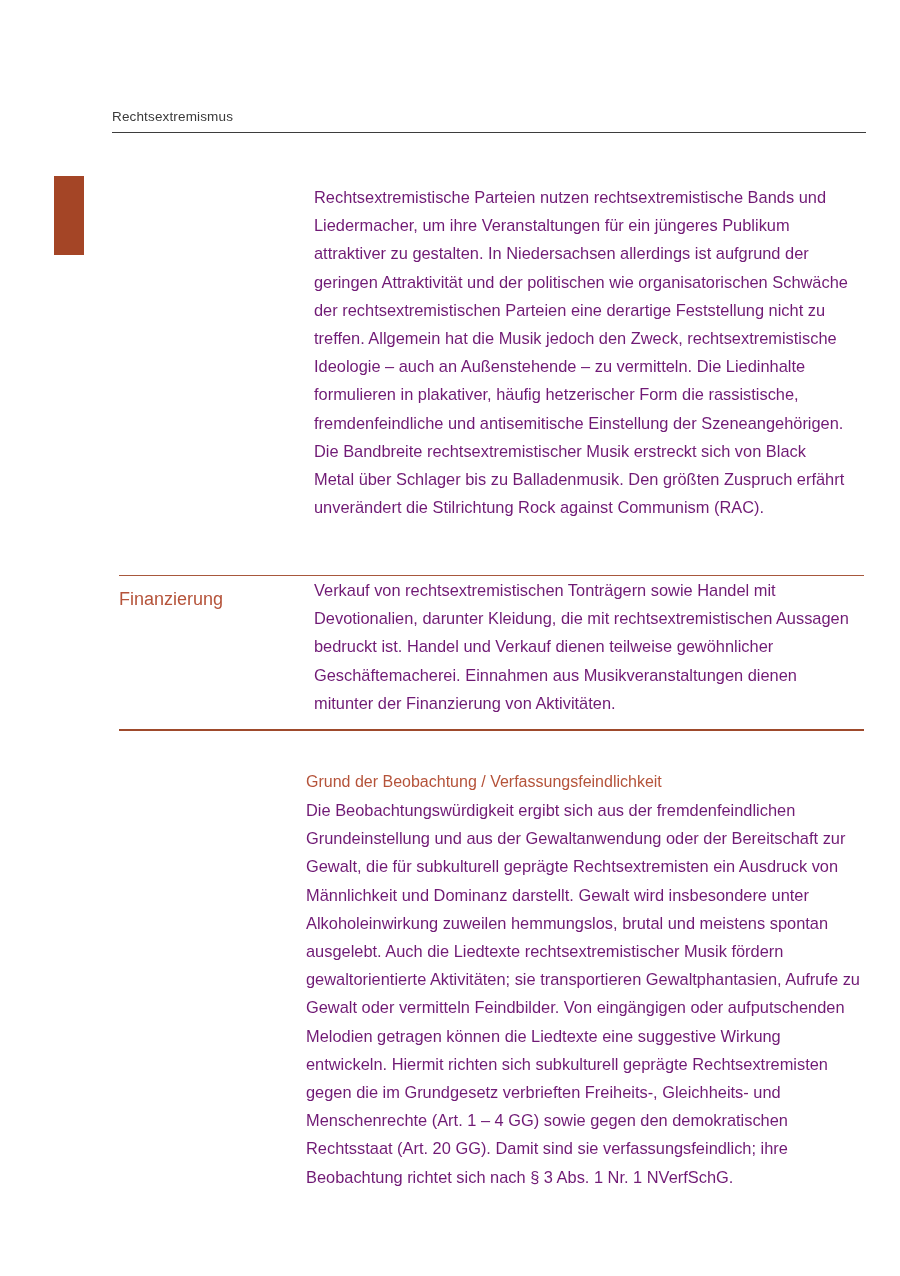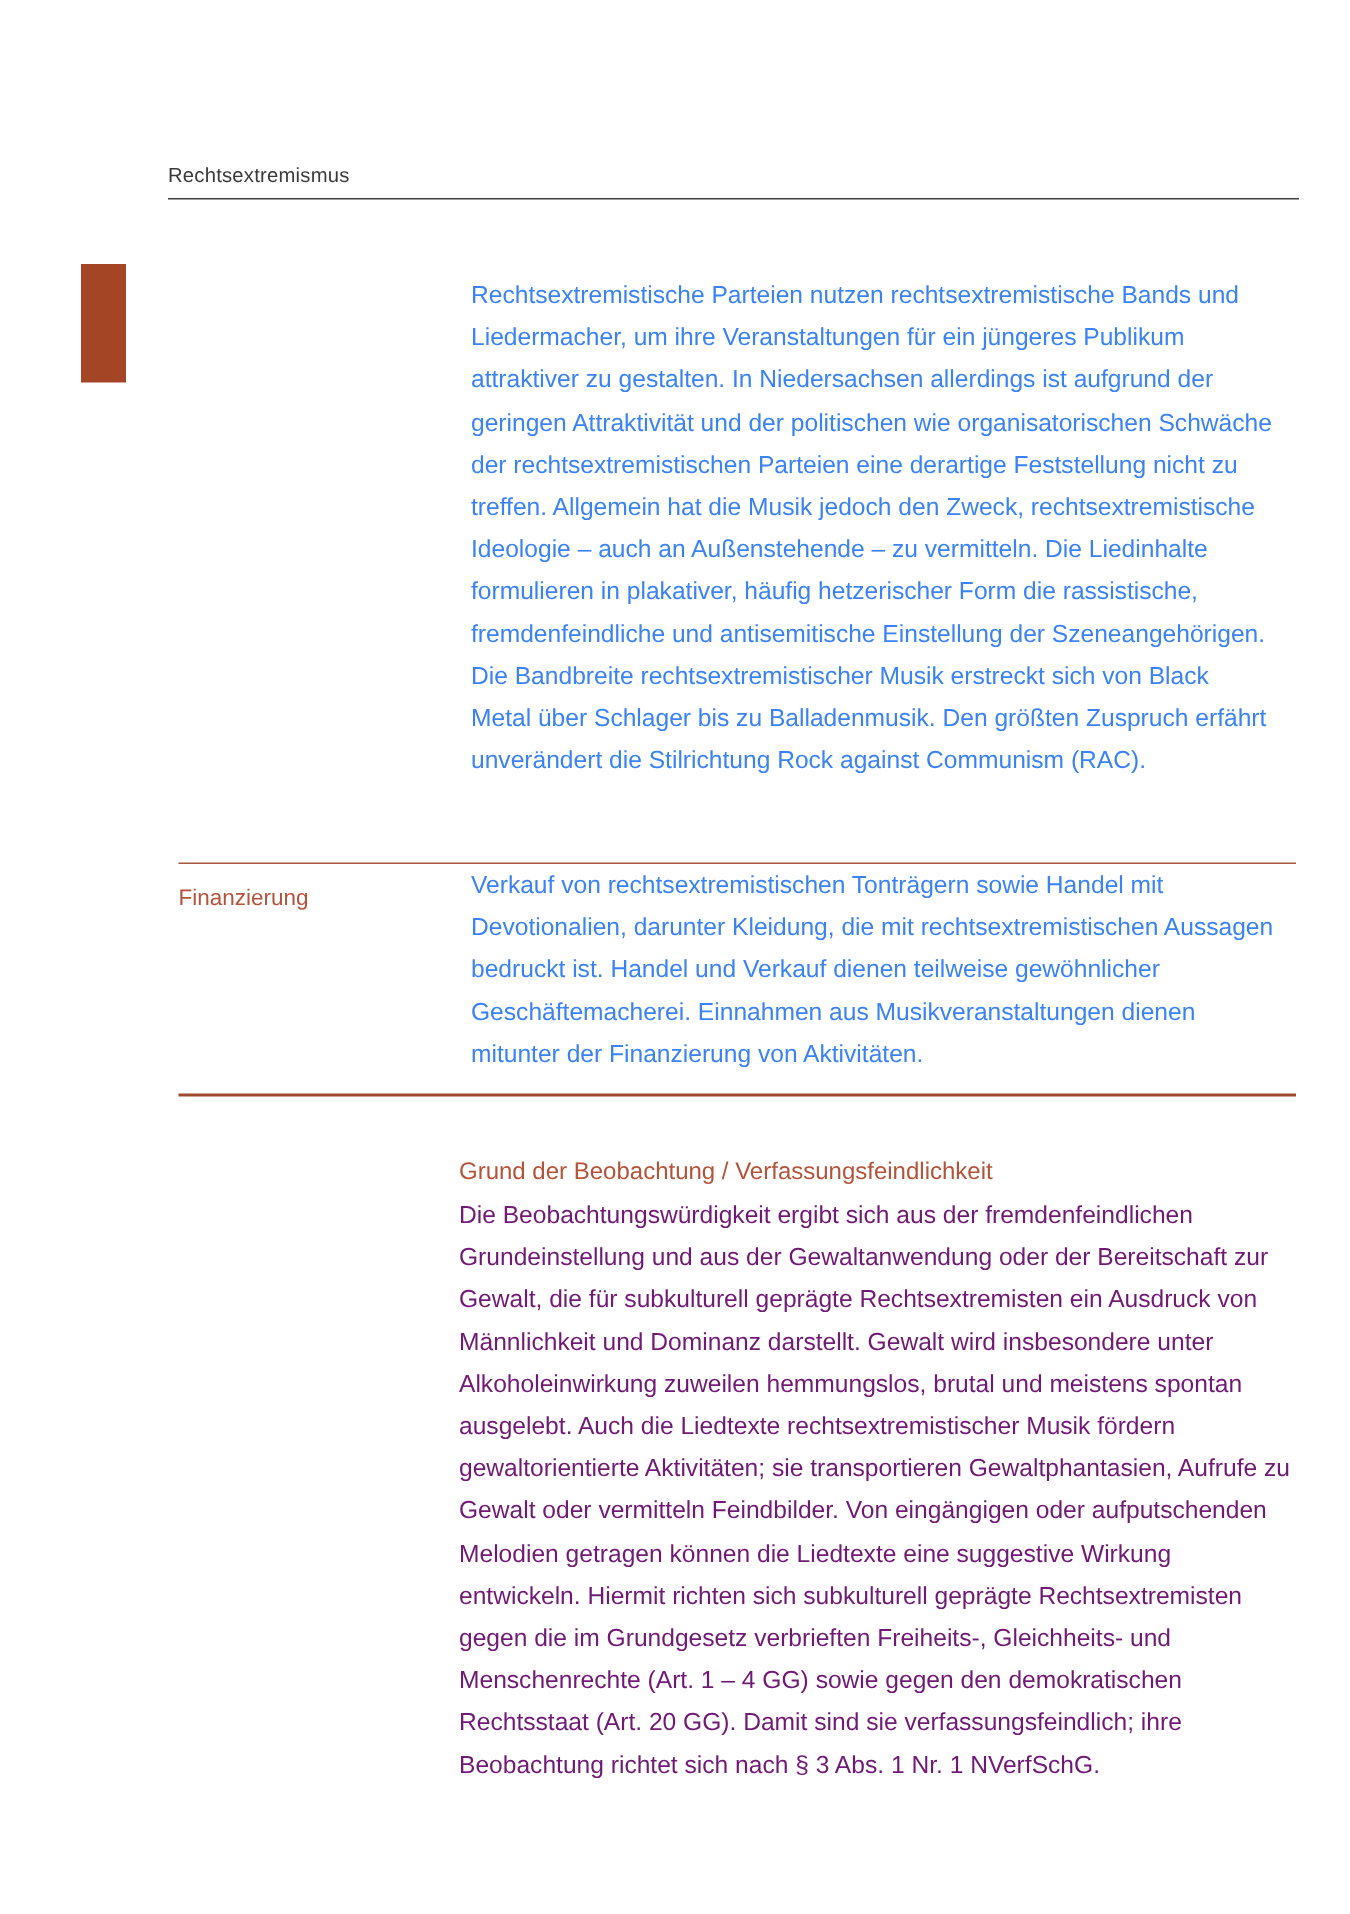--- a/index.html
+++ b/index.html
@@ -48,21 +48,21 @@
   
   .col {
     position:absolute;
     left:260px;
     width:536px;
   }
 
   .body-text {
     font-size:16.4px;
     line-height:28.2px;
-    color:#3b82f6;
+    color:#701a75;
     text-align:left;
   }
 
   
   .intro { top:129px; }
 
   
   .rule-thin {
     position:absolute;
     left:65px;
@@ -78,21 +78,21 @@
     height:2px;
     background:#9e4a2c;
     top:675px;
   }
 
   .side-label {
     position:absolute;
     left:65px;
     top:533px;
     width:180px;
-    font-size:15px;
+    font-size:18px;
     line-height:24px;
     color:#b5533a;
   }
 
   .finanzierung-body { top:522px; }
 
   
   .section-head {
     position:absolute;
     left:252px;

